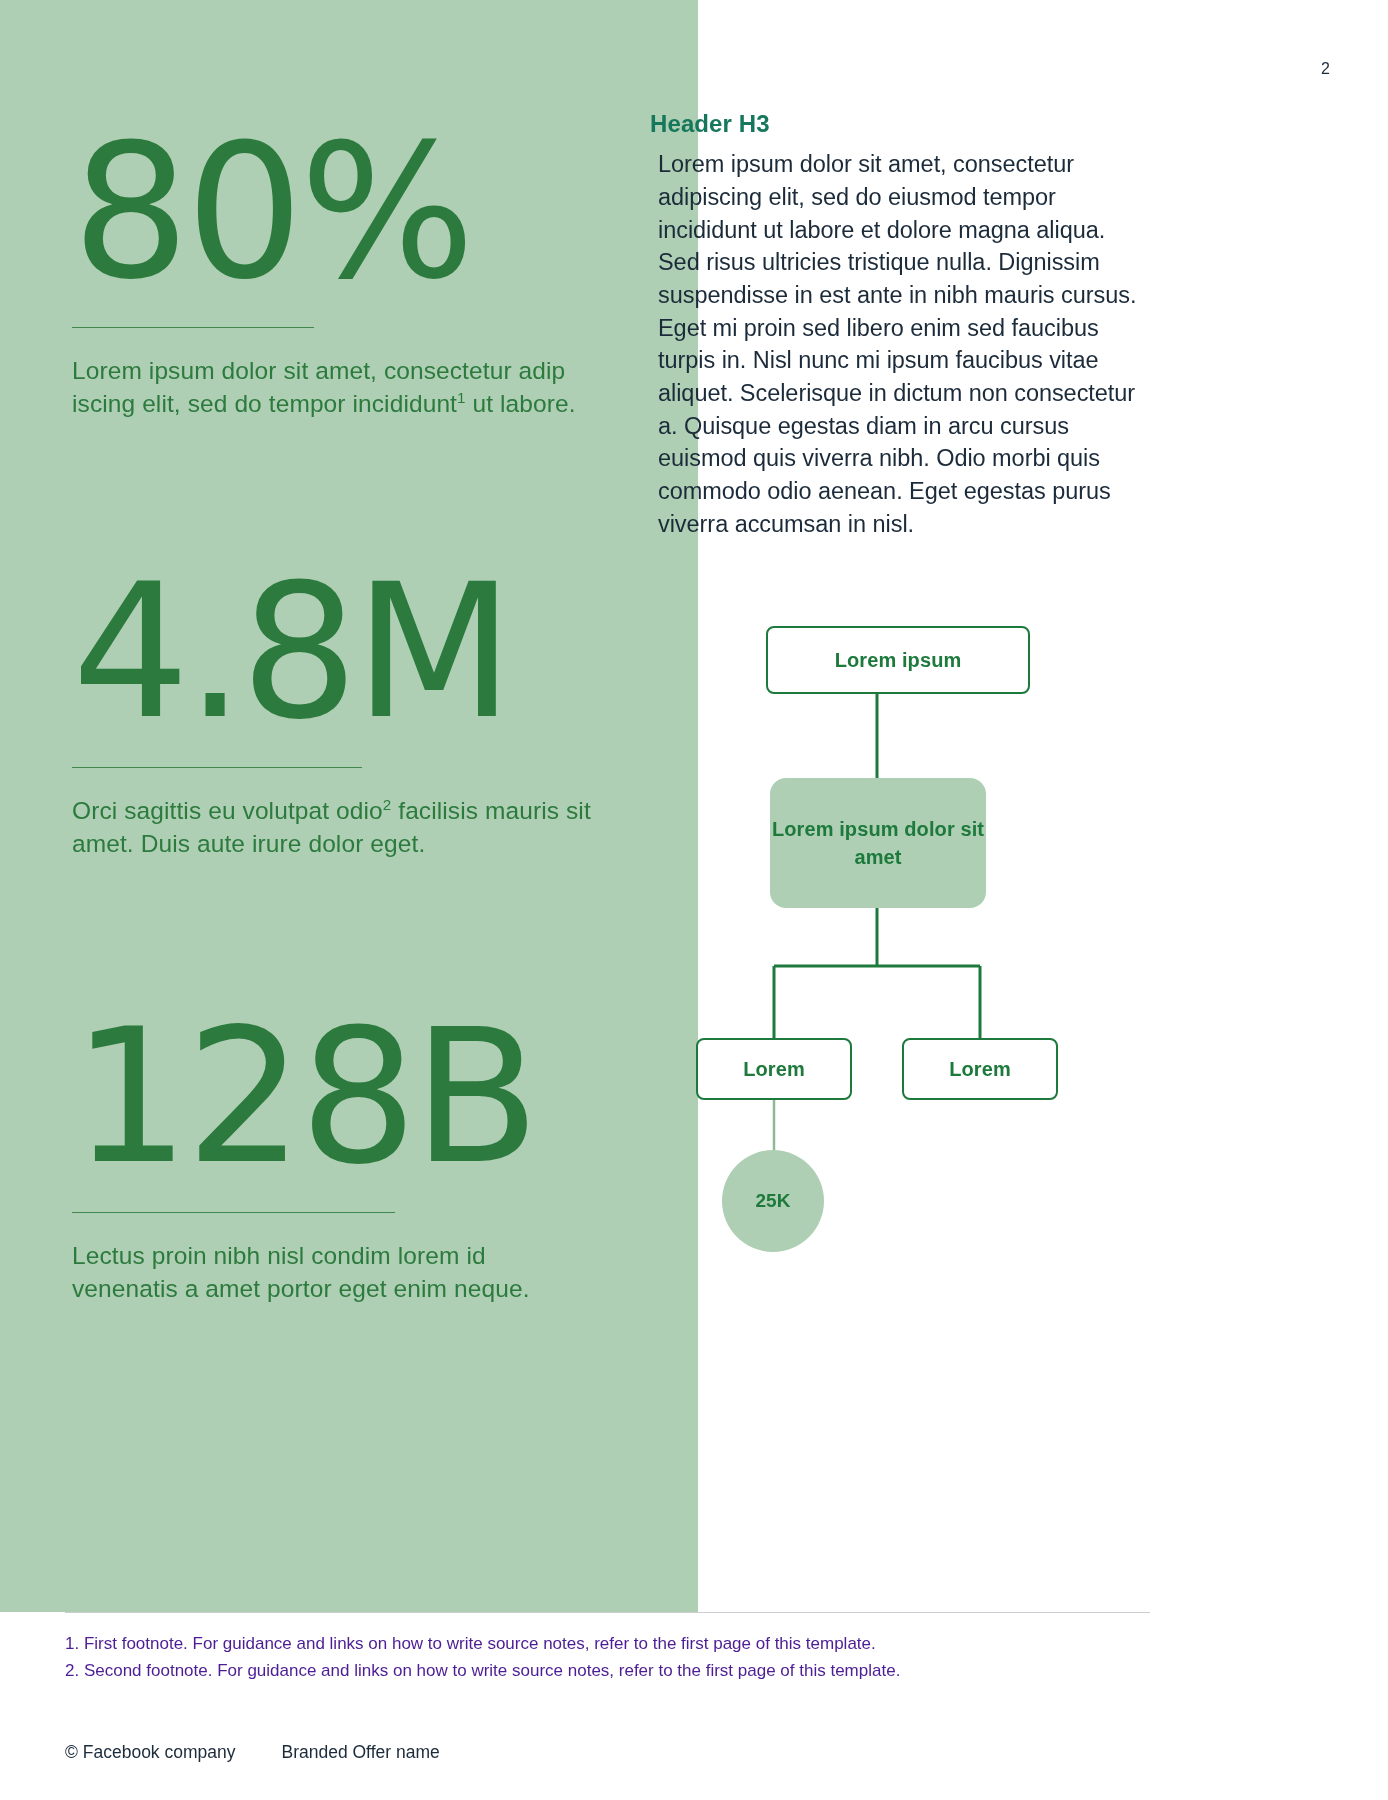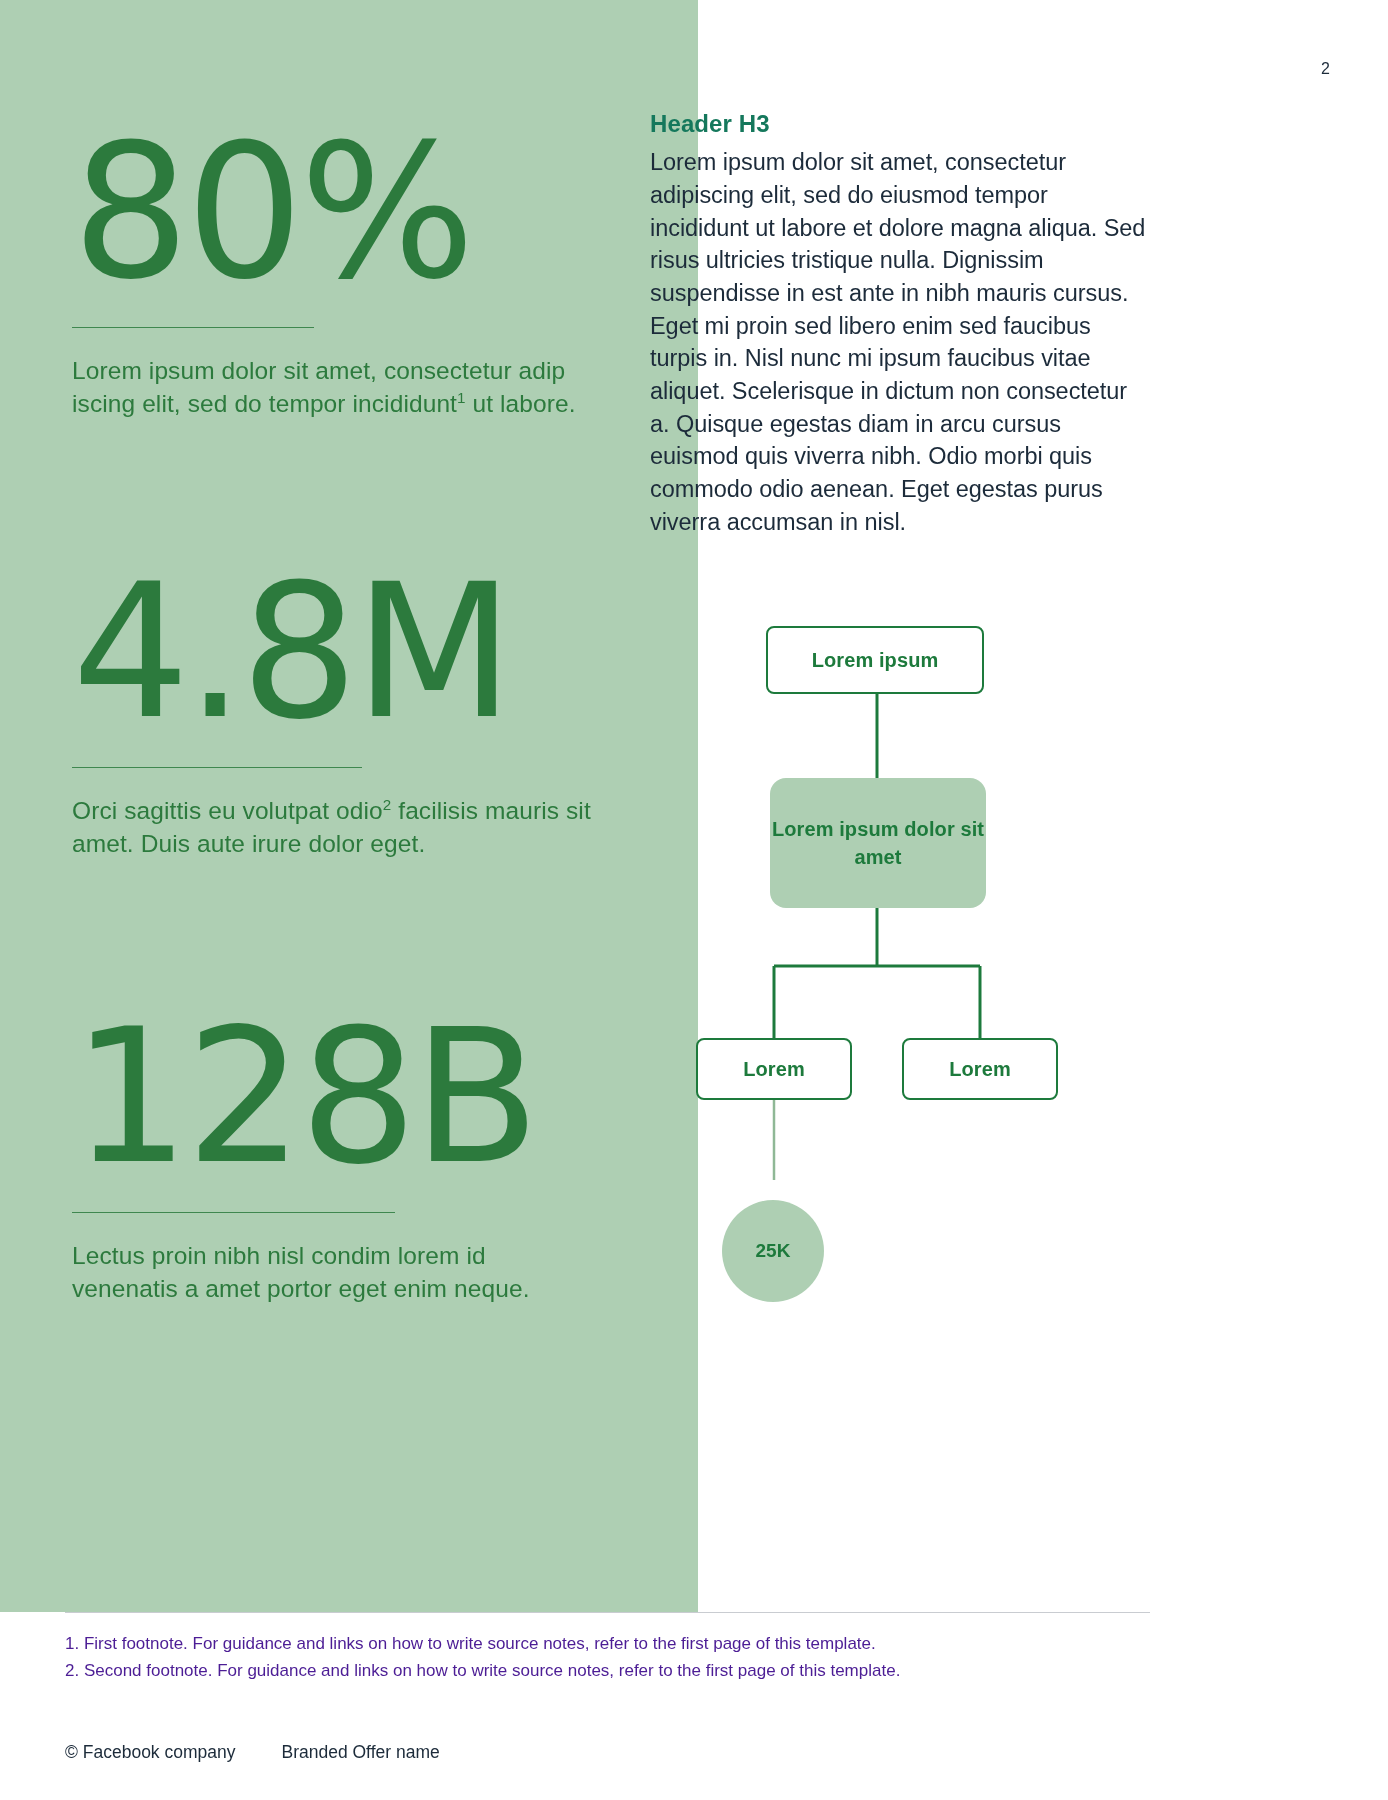--- a/index.html
+++ b/index.html
@@ -73,21 +73,21 @@
     font-size:24px;
     font-weight:700;
     letter-spacing:.1px;
     margin:0 0 6px 0;
     line-height:1.35;
   }
   .body-text{
     color:#1c2b3a;
     font-size:23.5px;
     line-height:1.39;
-    margin:0;
+    margin:8px;
     letter-spacing:-.05px;
   }
 
   
   .diagram{
     position:absolute;left:650px;top:600px;
     width:500px;height:700px;
   }
   .diagram svg{position:absolute;left:0;top:0;}
   .node{
@@ -108,25 +108,25 @@
   .node-filled{
     background:#aecfb3;
     border:none;
     border-radius:10px;
   }
   .node-circle{
     background:#aecfb3;
     border-radius:50%;
   }
 
-  #node-root{left:116px;top:26px;width:218px;height:68px;font-size:20px;}
+  #node-root{left:116px;top:26px;width:264px;height:68px;font-size:20px;}
   #node-mid{left:120px;top:178px;width:216px;height:130px;font-size:20px;line-height:1.4;border-radius:16px;}
   #node-left{left:46px;top:438px;width:156px;height:62px;font-size:20px;}
   #node-right{left:252px;top:438px;width:156px;height:62px;font-size:20px;}
-  #node-circle{left:72px;top:600px;width:102px;height:102px;font-size:19px;}
+  #node-circle{left:72px;top:550px;width:102px;height:102px;font-size:19px;}
 
   
   .footnote-rule{
     position:absolute;left:65px;top:1612px;
     width:1085px;height:1px;background:#c9ccd1;
   }
   .footnotes{
     position:absolute;left:65px;top:1630px;width:1090px;
     color:#4c1d95;
     font-size:17px;

